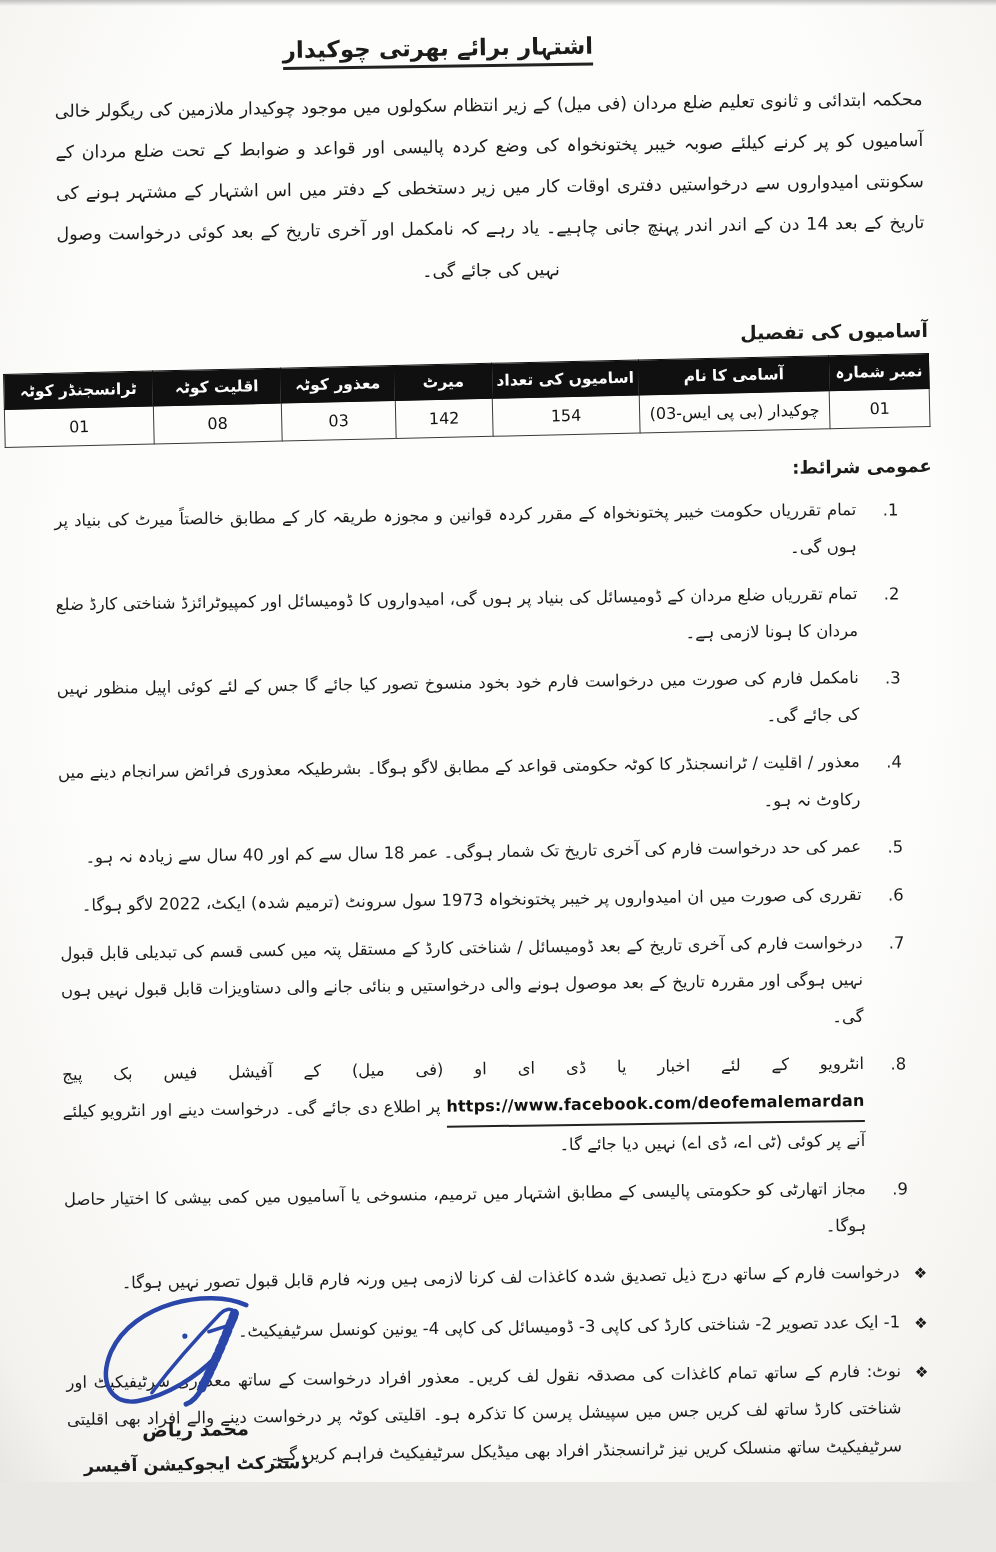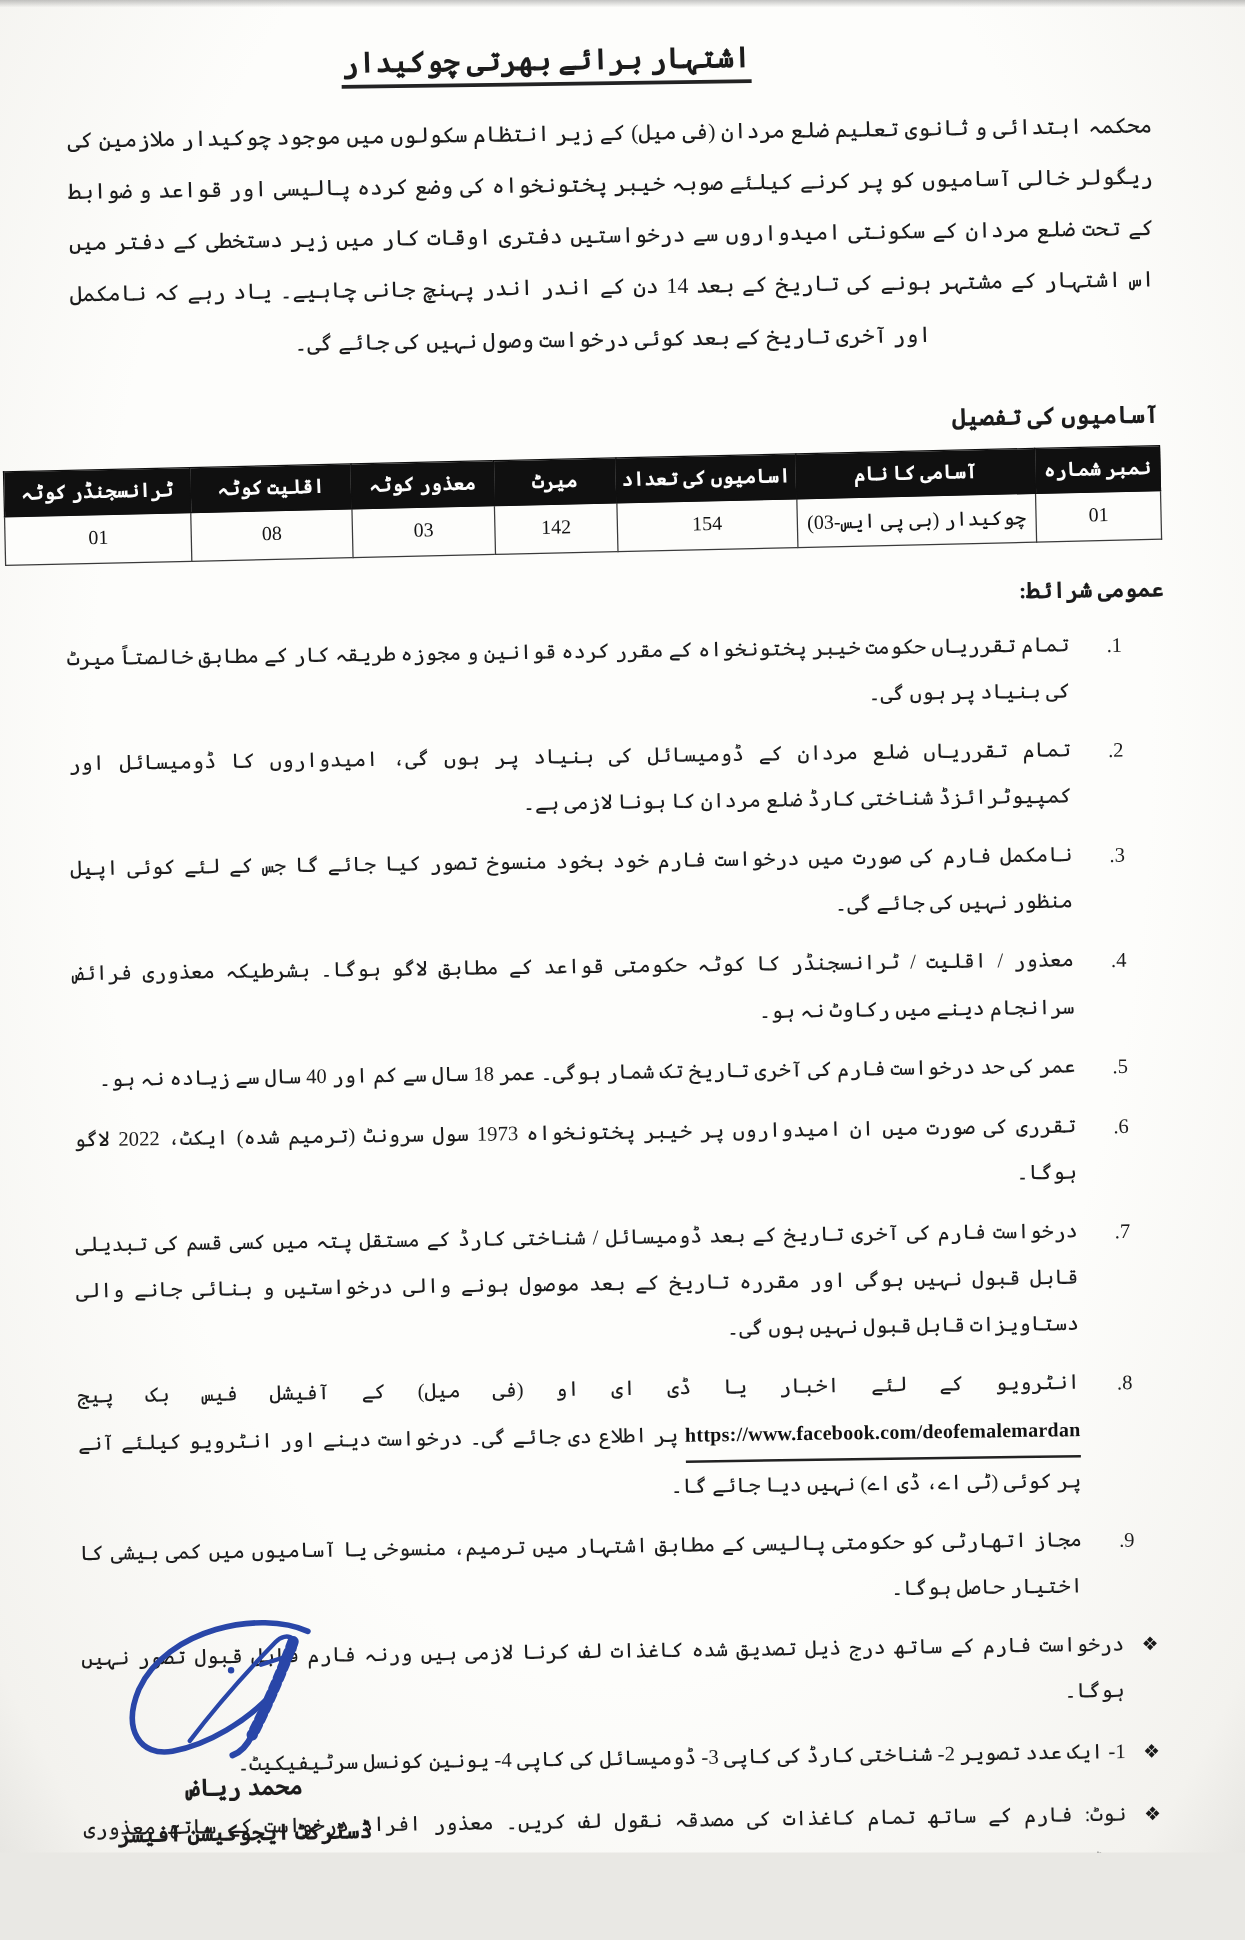--- a/index.html
+++ b/index.html
@@ -6,21 +6,20 @@
   body{
     width:996px;height:1552px;overflow:hidden;
     background:#e9e8e4;
     font-family:"DejaVu Sans",sans-serif;
     color:#1c1c1c;
   }
   .page{
     position:relative;width:996px;height:1482px;overflow:hidden;
     background:
       radial-gradient(ellipse at 50% 40%, #fdfdfb 60%, #f3f2ee 92%, #e7e6e2 100%);
-    font-family: Liberation Serif, serif;
   }
   .scan-edge-top{position:absolute;top:0;left:0;right:0;height:6px;
     background:linear-gradient(to bottom, rgba(90,90,90,.35), rgba(0,0,0,0));}
   .content{
     position:absolute;top:14px;left:0;width:996px;
     padding:10px 58px 0 58px;box-sizing:border-box;
     transform:rotate(-0.8deg);
     direction:rtl;
   }
   .title-wrap{text-align:center;margin:10px 100px 18px 0;}

